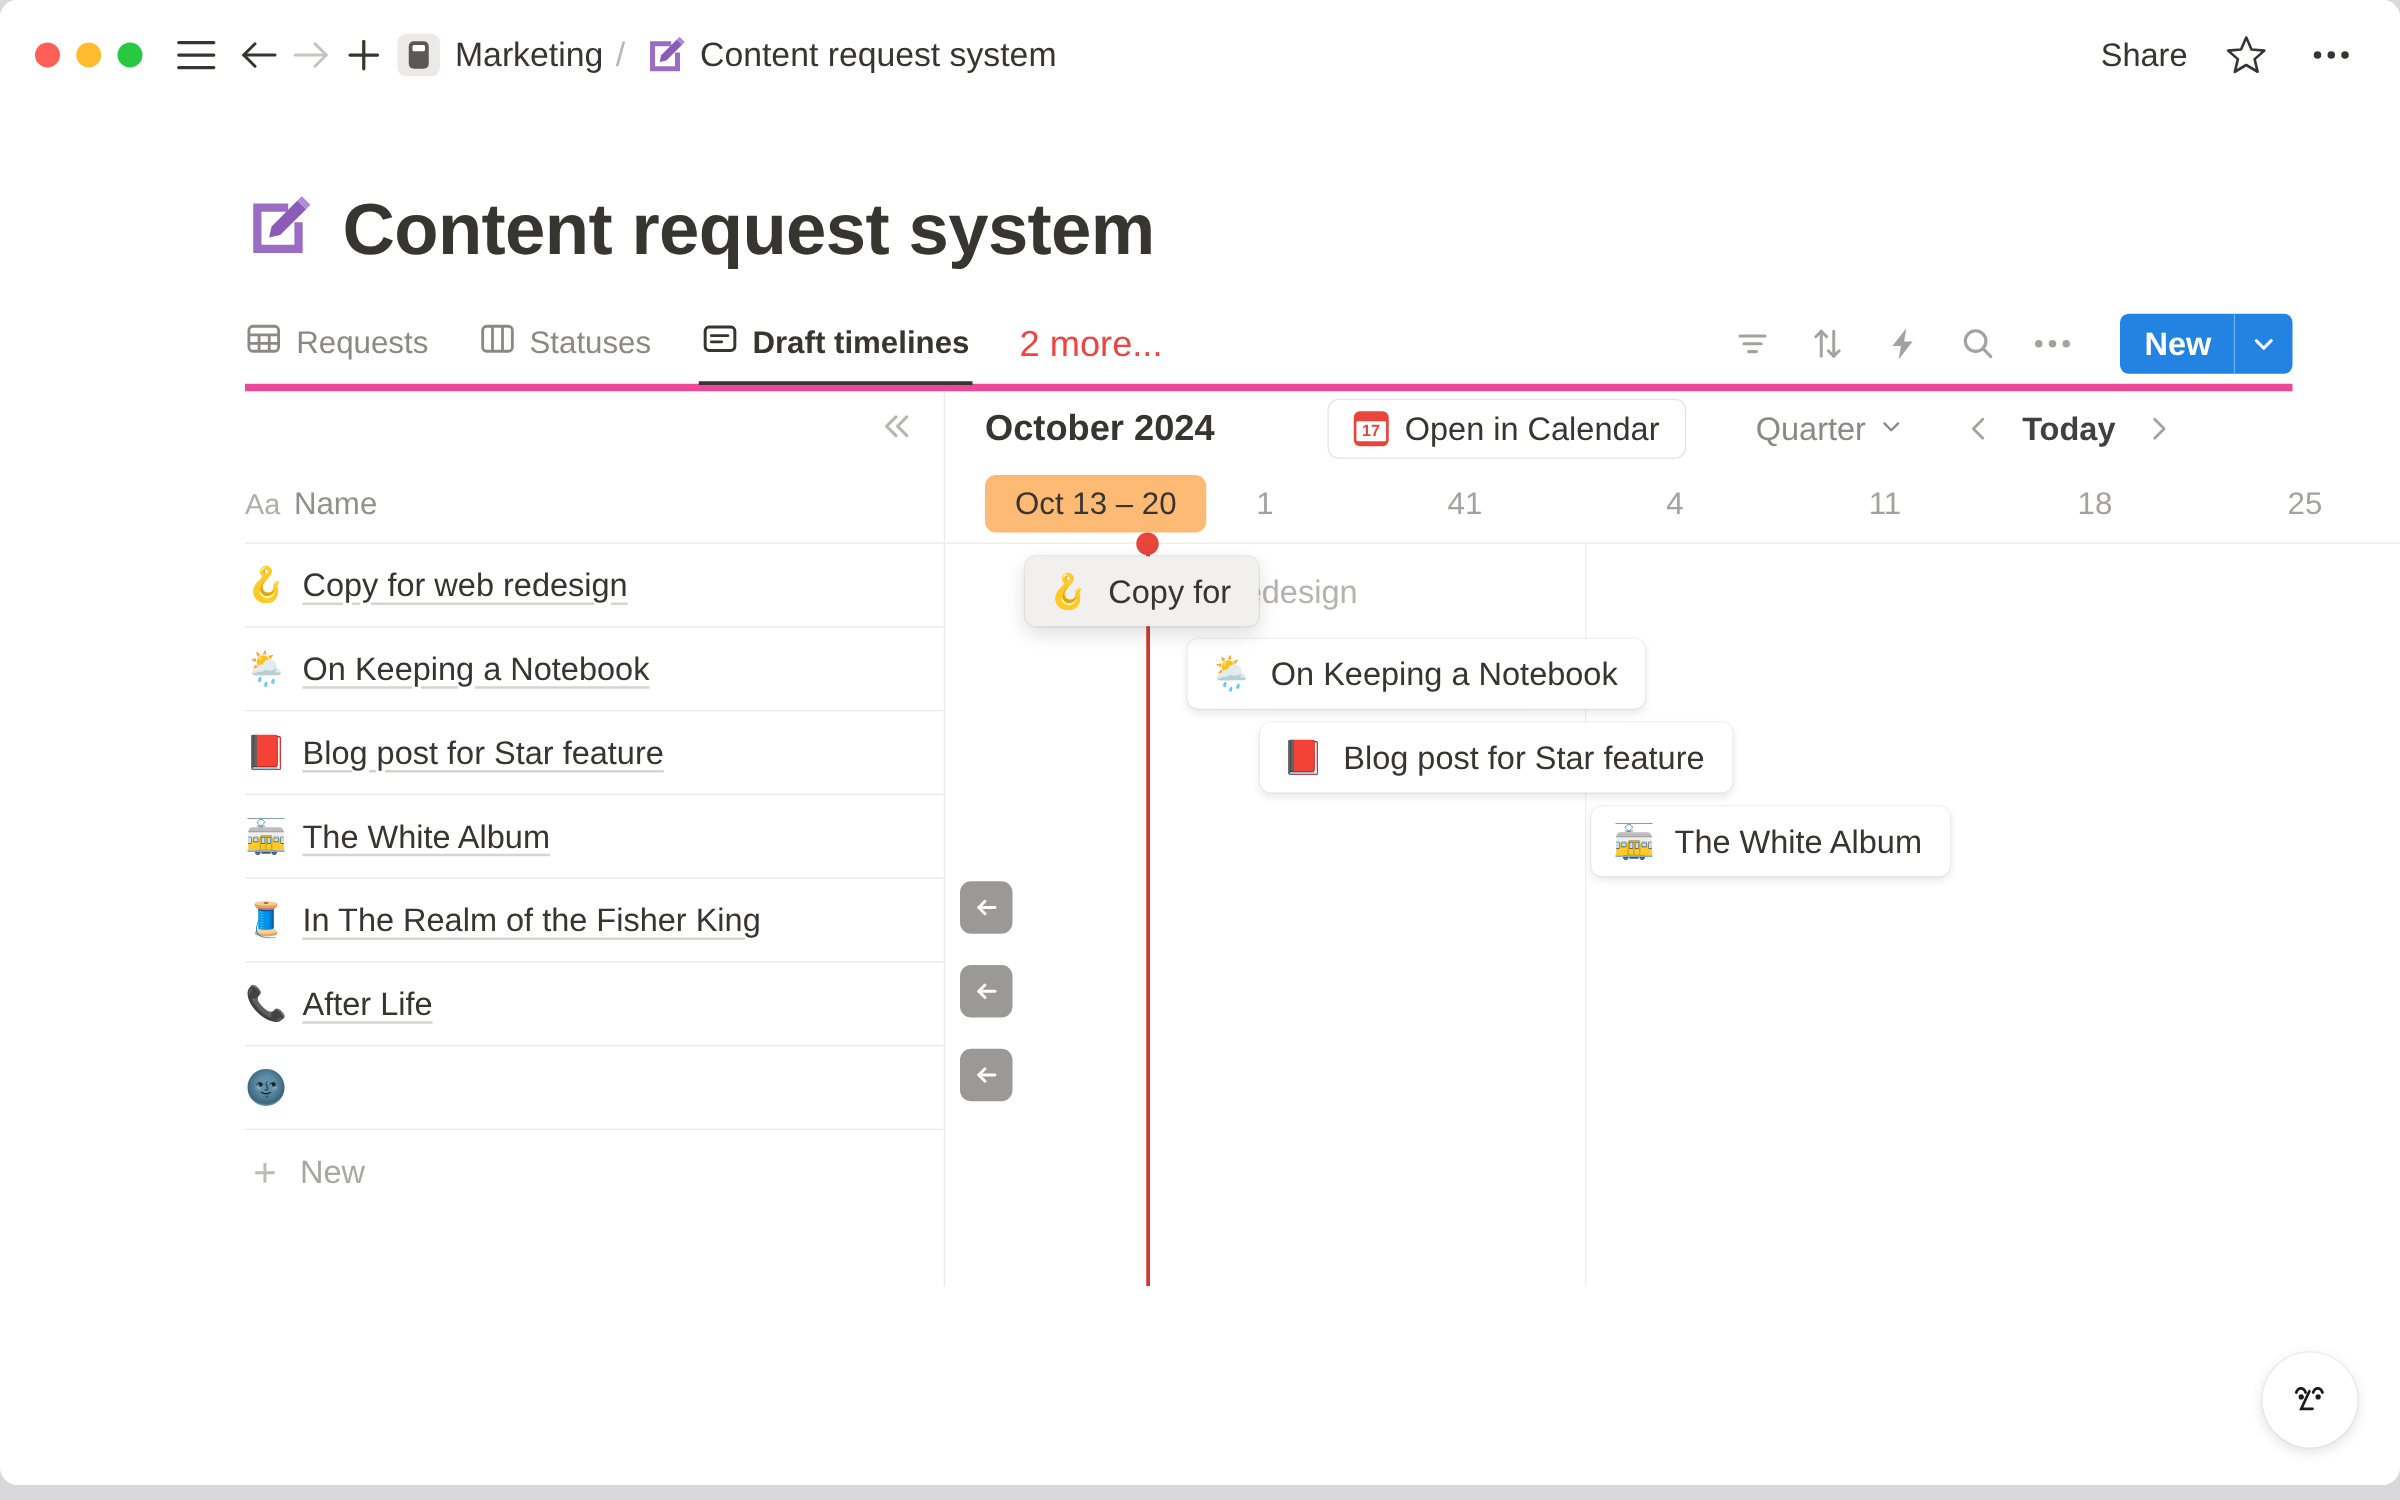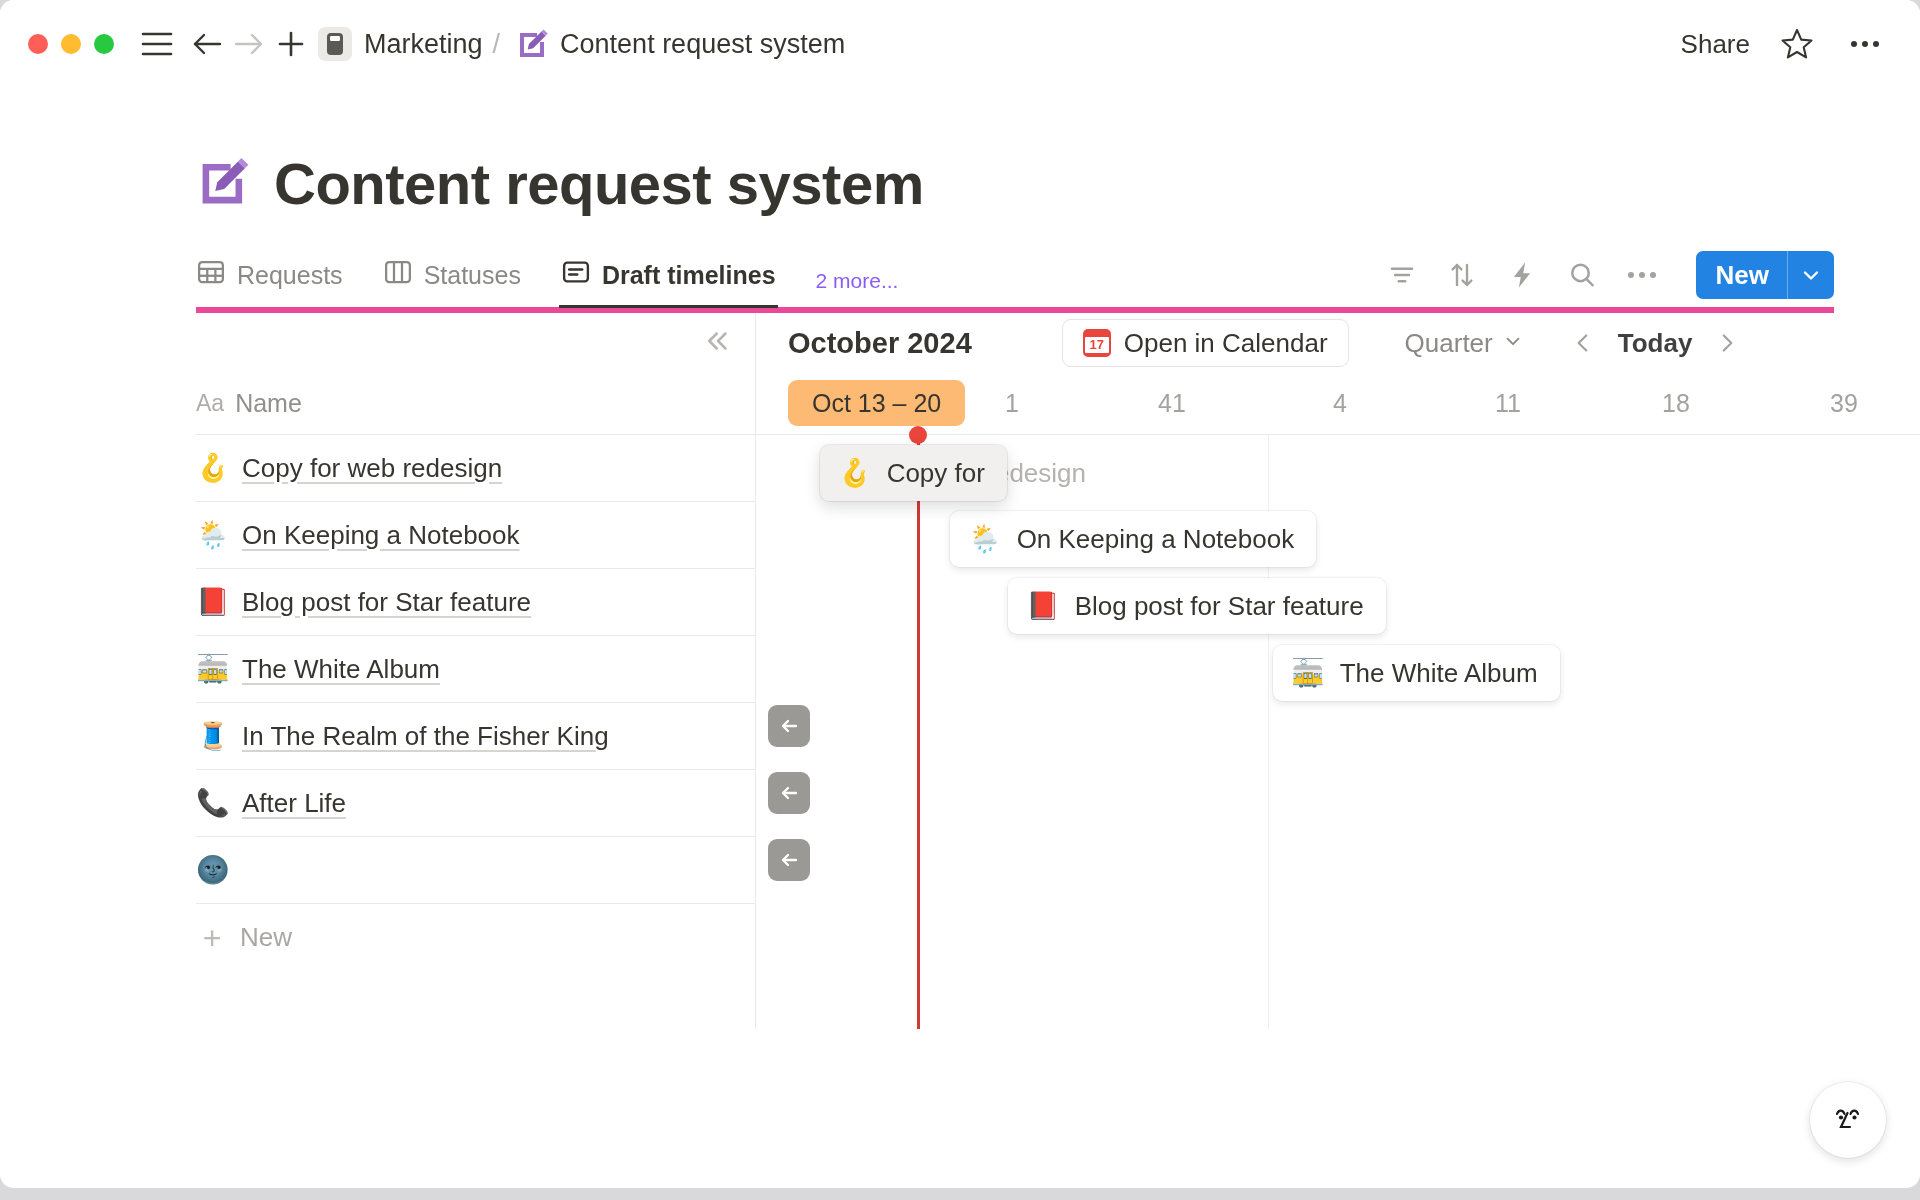--- a/index.html
+++ b/index.html
@@ -98,21 +98,21 @@
     position: relative;
     white-space: nowrap;
   }
   .tab.active { color: #37352f; font-weight: bold; }
   .tab.active::after {
     content: "";
     position: absolute;
     left: -2px; right: -2px; bottom: -1px;
     height: 3px; background: #37352f;
   }
-  .tab-more { font-size: 21px; color: #8b5cf6; padding-bottom: 14px; white-space: nowrap; }
+  .tab-more { font-size: 29px; color: #ef4444; padding-bottom: 14px; white-space: nowrap; }
 
   .tools {
     margin-left: auto;
     display: flex; align-items: center; gap: 24px;
     padding-bottom: 8px;
   }
   .tool-icon {
     width: 36px; height: 36px;
     display: flex; align-items: center; justify-content: center;
     color: #a4a29e;
@@ -568,21 +568,21 @@
           </div>
         </div>
 
         <div class="tl-ruler">
           <div class="range-pill">Oct 13 – 20</div>
           <div class="tick" style="left:256px">1</div>
           <div class="tick" style="left:416px">41</div>
           <div class="tick" style="left:584px">4</div>
           <div class="tick" style="left:752px">11</div>
           <div class="tick" style="left:920px">18</div>
-          <div class="tick" style="left:1088px">39</div>
+          <div class="tick" style="left:1088px">25</div>
         </div>
 
         <div class="tl-body">
           <div class="grid-line" style="left:512px"></div>
 
           <div class="today-line" style="left:161px"></div>
           <div class="today-dot" style="left:153px; top:-9px"></div>
 
           <div class="ghost" style="left:128px; top:10px">
             <span style="opacity:0">🪝</span>

